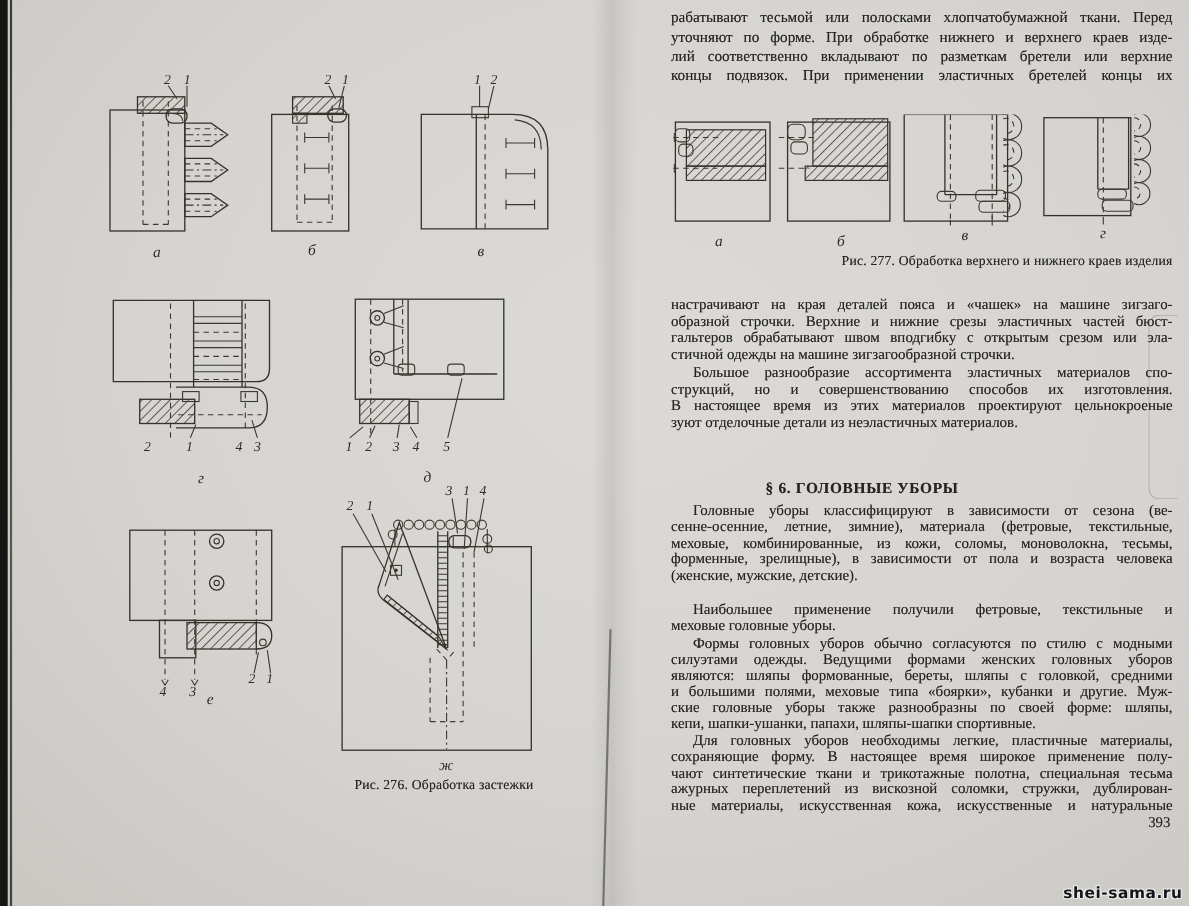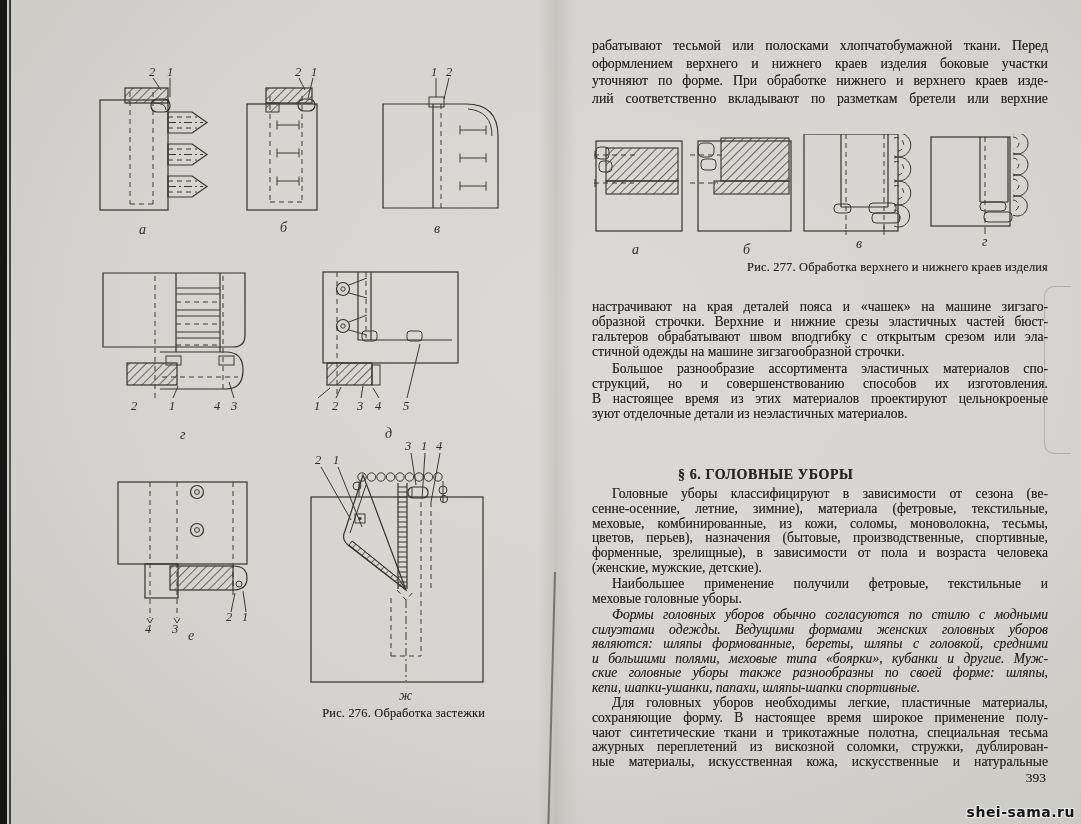--- a/index.html
+++ b/index.html
@@ -9,30 +9,30 @@
     font-family:"Liberation Serif","DejaVu Serif",serif;color:#262420;
   }
   .edge-left{position:absolute;left:0;top:0;width:7px;height:824px;background:#161614;}
   .edge-line{position:absolute;left:9px;top:0;width:2px;height:824px;background:linear-gradient(#3b3b37,#5a584f 60%,#41403b);}
   .gutter{position:absolute;left:538px;top:0;width:40px;height:824px;
     background:linear-gradient(90deg,rgba(0,0,0,0) 0%,rgba(110,108,100,.16) 45%,rgba(110,108,100,.10) 60%,rgba(0,0,0,0) 100%);}
   .gutter-line{position:absolute;left:554px;top:572px;width:2px;height:252px;background:rgba(50,49,44,.55);transform:rotate(1.5deg);transform-origin:top center;}
   .crease{position:absolute;left:1044px;top:286px;width:26px;height:166px;
     border:1px solid rgba(145,142,132,.5);border-right:none;border-radius:10px 0 0 10px;}
 
-  .col-right{position:absolute;left:592px;top:0;width:456px;height:612px;margin-top:30px;}
+  .col-right{position:absolute;left:610px;top:0;width:456px;height:612px;}
   .col-left{position:absolute;left:0;top:0;width:560px;height:824px;}
 
   .para{position:absolute;left:0;width:456px;}
   .tline{text-align:justify;text-align-last:justify;font-size:13.6px;line-height:15.1px;white-space:normal;
     text-shadow:0 0 .4px rgba(40,38,30,.55);}
   .loose .tline{font-size:13.8px;line-height:17.5px;}
   .mid .tline{line-height:15.1px;}
   .norm .tline{line-height:14.8px;}
-  .tight .tline{line-height:14.6px;font-style:italic;}
+  .tight .tline{line-height:14.6px;}
   .tlast{text-align-last:left;}
   .tindent{text-indent:20px;}
 
   .heading{position:absolute;left:86px;top:437px;font-weight:bold;font-size:14px;letter-spacing:.6px;
     text-shadow:0 0 .4px rgba(40,38,30,.6);}
   .fig-caption{position:absolute;font-size:12.4px;letter-spacing:.2px;text-align:right;
     text-shadow:0 0 .3px rgba(40,38,30,.5);}
   .cap277{left:0;top:230px;width:456px;}
   .cap276{left:165px;top:706px;width:320px;}
   .page-number{position:absolute;right:2px;top:740px;font-size:13.5px;text-shadow:0 0 .4px rgba(40,38,30,.5);}
@@ -238,23 +238,23 @@
       </g>
     </svg>
 
     <div class="fig-caption cap276">Рис. 276. Обработка застежки</div>
   </div>
 
   <div class="col-right">
 
     <div class="para loose" style="top:7px">
         <div class="tline">рабатывают тесьмой или полосками хлопчатобумажной ткани. Перед</div>
-        <div class="tline">оформлением верхнего и нижнего краев изделия боковые участки</div>
         <div class="tline">уточняют по форме. При обработке нижнего и верхнего краев изде-</div>
         <div class="tline">лий соответственно вкладывают по разметкам бретели или верхние</div>
+        <div class="tline">концы подвязок. При применении эластичных бретелей концы их</div>
       </div>
 
     <svg style="left:2px;top:104px" width="450" height="125" viewBox="0 0 450 125">
       <defs>
         <pattern id="h2" patternUnits="userSpaceOnUse" width="6" height="6" patternTransform="rotate(45)">
           <line x1="0" y1="0" x2="0" y2="6" stroke="#45433a" stroke-width="1.5"></line>
         </pattern>
       </defs>
 
       <g>
@@ -329,21 +329,20 @@
         <div class="tline">В настоящее время из этих материалов проектируют цельнокроеные</div>
         <div class="tline tlast">зуют отделочные детали из неэластичных материалов.</div>
       </div>
 
     <div class="heading">§ 6. ГОЛОВНЫЕ УБОРЫ</div>
 
     <div class="para norm" style="top:457px">
         <div class="tline tindent">Головные уборы классифицируют в зависимости от сезона (ве-</div>
         <div class="tline">сенне-осенние, летние, зимние), материала (фетровые, текстильные,</div>
         <div class="tline">меховые, комбинированные, из кожи, соломы, моноволокна, тесьмы,</div>
-        <div class="tline">цветов, перьев), назначения (бытовые, производственные, спортивные,</div>
         <div class="tline">форменные, зрелищные), в зависимости от пола и возраста человека</div>
         <div class="tline tlast">(женские, мужские, детские).</div>
       </div>
 
     <div class="para norm" style="top:547px">
         <div class="tline tindent">Наибольшее применение получили фетровые, текстильные и</div>
         <div class="tline tlast">меховые головные уборы.</div>
       </div>
 
     <div class="para tight" style="top:578px">

